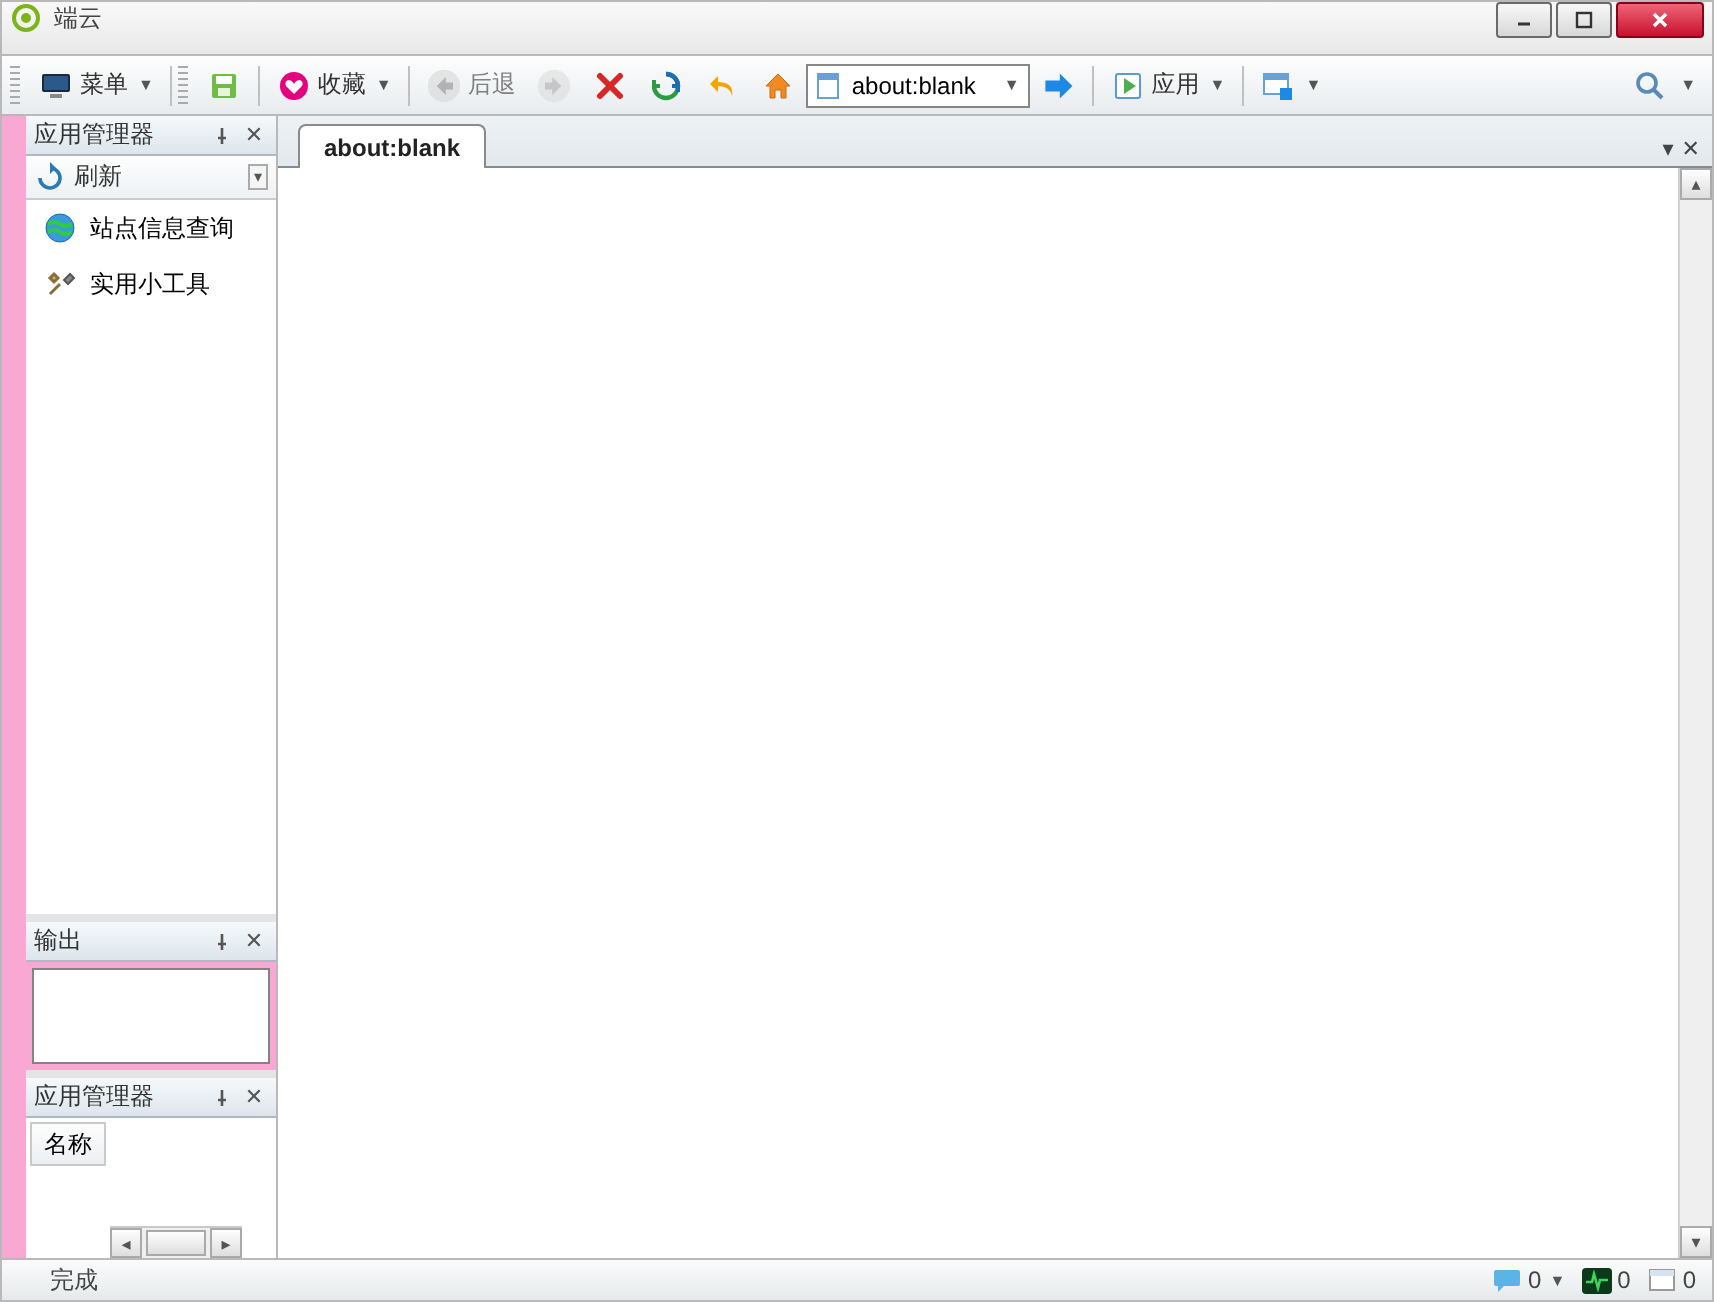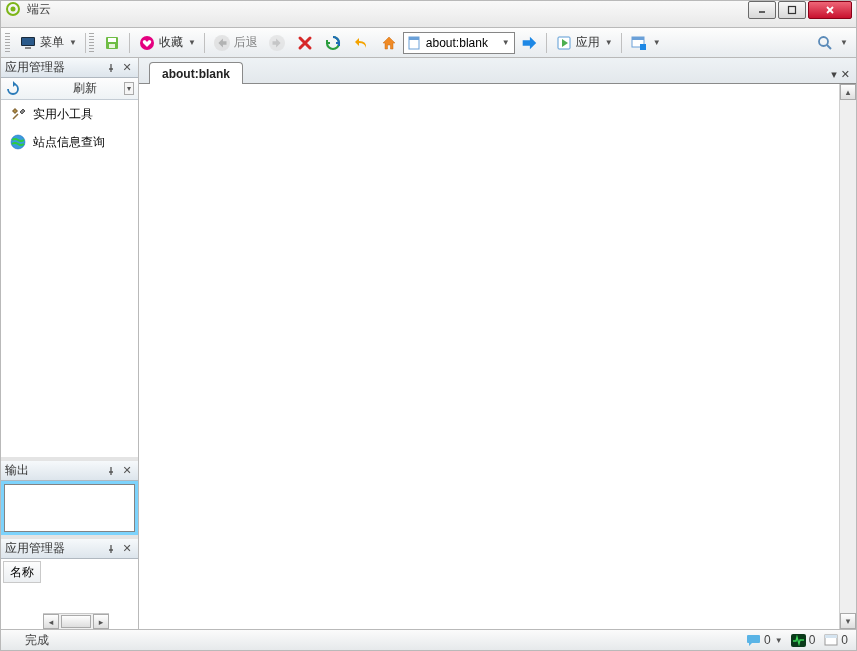--- a/index.html
+++ b/index.html
@@ -21,28 +21,28 @@
 .tbtn .lbl { color:#333; }
 .dd-arrow { font-size:8px; color:#555; margin-left:2px;}
 .sep { width:1px; height:20px; background:#c0c0c0; margin:0 3px;}
 .urlbox { height:22px; border:1px solid #868686; background:#fff; display:flex; align-items:center; padding:0 4px; min-width:100px; gap:4px;}
 .urlbox input { border:none; outline:none; flex:1; font-size:12px; width:70px;}
 .search-area { margin-left:auto; display:flex; align-items:center;}
 .searchbtn { width:26px; height:22px; display:flex;align-items:center;justify-content:center;border:1px solid transparent; border-radius:3px;}
 
 
 .mainrow { display:flex; height: calc(651px - 28px - 30px - 22px); border-left:1px solid #b9b9b9; border-right:1px solid #b9b9b9;}
-.leftcol { width:138px; display:flex; flex-direction:column; border-right:1px solid #b9b9b9; background:#7dd3fc;}
+.leftcol { width:138px; display:flex; flex-direction:column; border-right:1px solid #b9b9b9; background:#f9a8d4;padding-left:12px;}
 .panel-header { height:20px; background:linear-gradient(#f6f9fb,#dde5ec); border-bottom:1px solid #b0b8c0; display:flex; align-items:center; padding:0 4px; font-size:12px; color:#333;}
 .panel-header .phtitle { flex:1; }
 .pin-icon,.close-icon { width:14px; height:14px; display:flex;align-items:center;justify-content:center; cursor:pointer; color:#555; font-size:11px;}
 .panel-header .pin-icon { margin-right:2px;}
 
 .panel-toolbar { height:22px; background:linear-gradient(#fdfdfd,#eef2f5); border-bottom:1px solid #c4ccd4; display:flex; align-items:center; padding:0 4px; gap:4px;}
-.panel-toolbar .lbl { color:#333;margin-left:48px;}
+.panel-toolbar .lbl { color:#333;}
 .panel-toolbar .spacer { flex:1;}
 .panel-body { flex:1; background:#fff; overflow:auto;}
 .tree-item { display:flex; align-items:center; gap:6px; padding:5px 8px; cursor:pointer;}
 
 .output-panel { height:78px; display:flex; flex-direction:column; border-top:4px solid #e4e4e4;justify-content:space-between;}
 .output-body { flex:1; border:1px solid #838383; margin:3px; background:#fff;}
 
 .task-panel { height:94px; display:flex; flex-direction:column; border-top:4px solid #e4e4e4;}
 .task-body { flex:1; background:#fff; display:flex; flex-direction:row;}
 .task-colhdr { height:22px; border:1px solid #c9c9c9; background:linear-gradient(#fdfdfd,#eceff2); display:flex; align-items:center; padding:0 6px; margin:2px;}
@@ -262,35 +262,35 @@
           </svg>
         </span>
       <span class="lbl">刷新</span>
       <span class="spacer"></span>
       <span class="dd-arrow" style="border:1px solid #aaa;padding:1px 2px;background:#f5f5f5">▾</span>
     </div>
     <div class="panel-body" style="flex:1">
       <div class="tree-item">
         <span class="ico">
             <svg viewBox="0 0 16 16">
-              <path d="M3 13 L8 8 M5 3 L3 5 L5 7 L7 5 Z" stroke="#8a6d3b" stroke-width="1.5" fill="#d4a94a"></path>
-              <path d="M13 3 L10 6 L12 8 L15 5 Z" fill="#888" stroke="#555"></path>
-            </svg>
-          </span>
-        <span>实用小工具</span>
-      </div>
-      <div class="tree-item">
-        <span class="ico">
-            <svg viewBox="0 0 16 16">
               <circle cx="8" cy="8" r="7" fill="#3a9bdc"></circle>
               <path d="M2 6 Q5 4 8 6 Q11 8 14 6 M2 10 Q5 8 8 10 Q11 12 14 10" stroke="#2ecc40" stroke-width="2" fill="none"></path>
               <ellipse cx="8" cy="8" rx="7" ry="7" fill="none" stroke="#1565c0" stroke-width="0.5"></ellipse>
             </svg>
           </span>
         <span>站点信息查询</span>
+      </div>
+      <div class="tree-item">
+        <span class="ico">
+            <svg viewBox="0 0 16 16">
+              <path d="M3 13 L8 8 M5 3 L3 5 L5 7 L7 5 Z" stroke="#8a6d3b" stroke-width="1.5" fill="#d4a94a"></path>
+              <path d="M13 3 L10 6 L12 8 L15 5 Z" fill="#888" stroke="#555"></path>
+            </svg>
+          </span>
+        <span>实用小工具</span>
       </div>
     </div>
 
     <div class="output-panel">
       <div class="panel-header">
         <span class="phtitle">输出</span>
         <span class="pin-icon">
             <svg width="10" height="10" viewBox="0 0 10 10">
               <path d="M5 1 L5 6 M3 6 L7 6 M5 6 L5 9" stroke="#555" stroke-width="1.3"></path>
             </svg>

